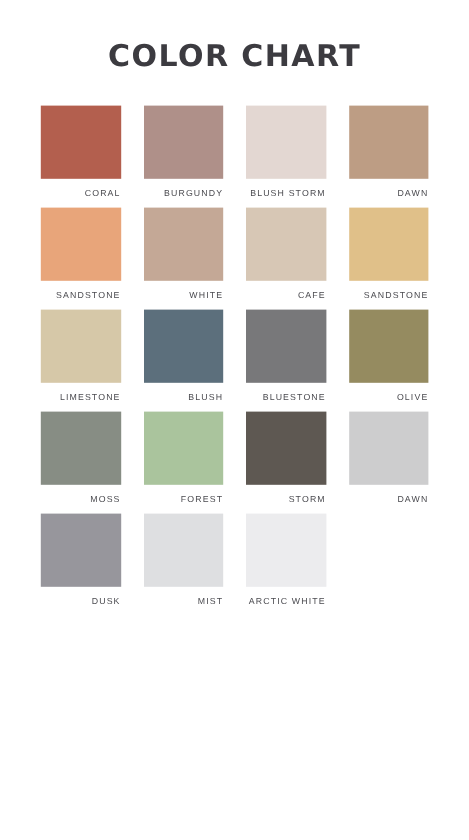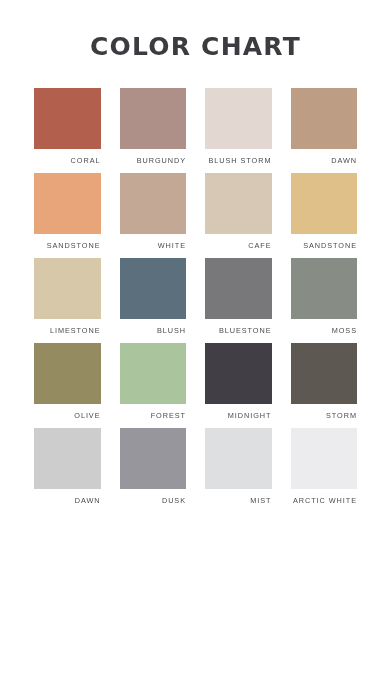--- a/index.html
+++ b/index.html
@@ -124,38 +124,34 @@
       <div class="swatch" style="background-color: rgb(92, 111, 124);"></div>
       <div class="swatch-label">BLUSH</div>
     </div>
 
     <div class="cell">
       <div class="swatch" style="background-color: rgb(120, 120, 122);"></div>
       <div class="swatch-label">BLUESTONE</div>
     </div>
 
     <div class="cell">
-      <div class="swatch" style="background-color: rgb(135, 141, 132);"></div>
-      <div class="swatch-label">MOSS</div>
+      <div class="swatch" style="background-color: rgb(149, 139, 96);"></div>
+      <div class="swatch-label">OLIVE</div>
     </div>
 
     <div class="cell">
-      <div class="swatch" style="background-color: rgb(149, 139, 96);"></div>
-      <div class="swatch-label">OLIVE</div>
+      <div class="swatch" style="background-color: rgb(135, 141, 132);"></div>
+      <div class="swatch-label">MOSS</div>
     </div>
 
     <div class="cell">
       <div class="swatch" style="background-color: rgb(170, 196, 157);"></div>
       <div class="swatch-label">FOREST</div>
     </div>
 
-    <div class="cell">
-      <div class="swatch" style="background-color: rgb(65, 63, 69);"></div>
-      <div class="swatch-label">MIDNIGHT</div>
-    </div>
 
     <div class="cell">
       <div class="swatch" style="background-color: rgb(94, 88, 82);"></div>
       <div class="swatch-label">STORM</div>
     </div>
 
     <div class="cell">
       <div class="swatch" style="background-color: rgb(205, 205, 206);"></div>
       <div class="swatch-label">DAWN</div>
     </div>

